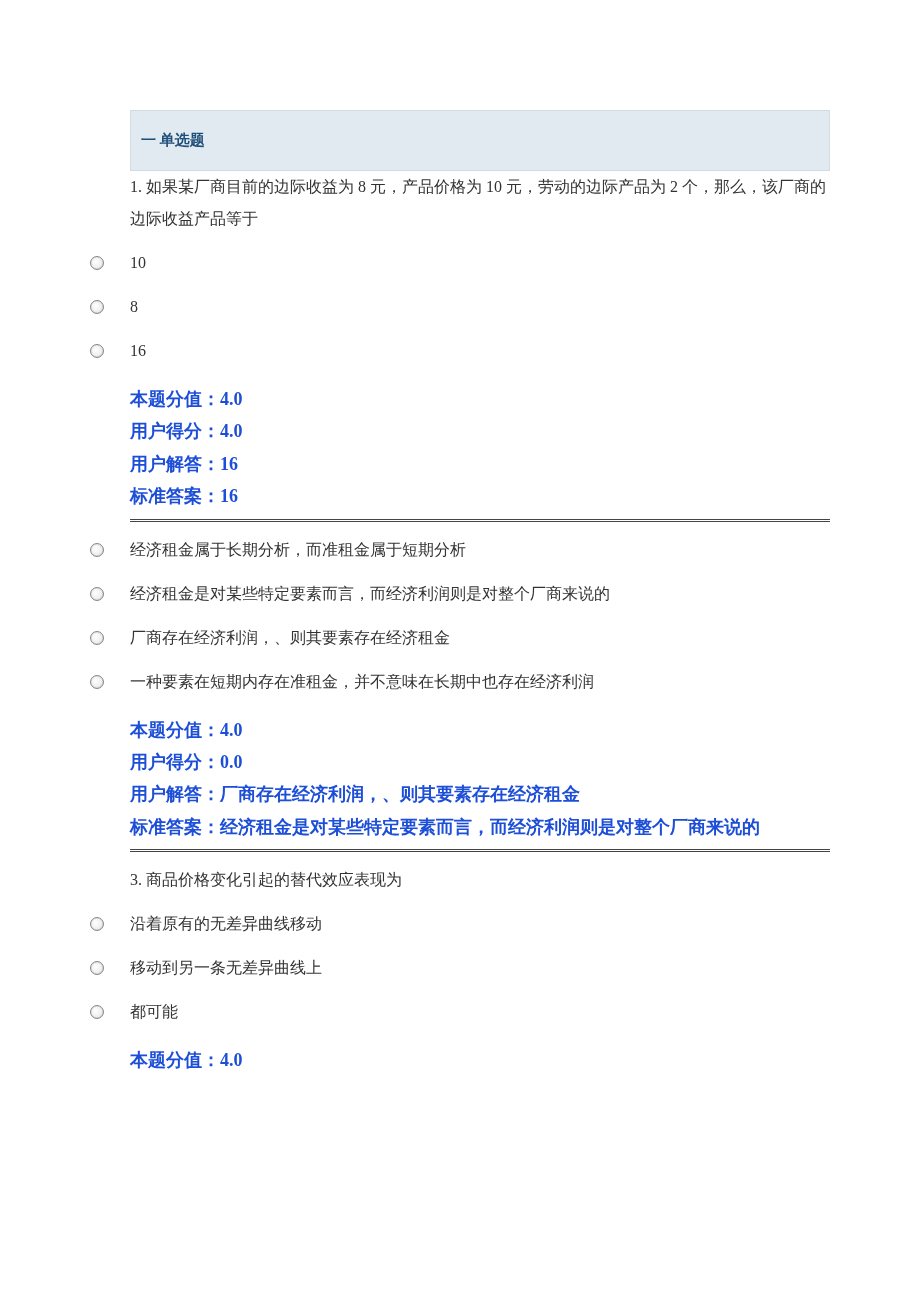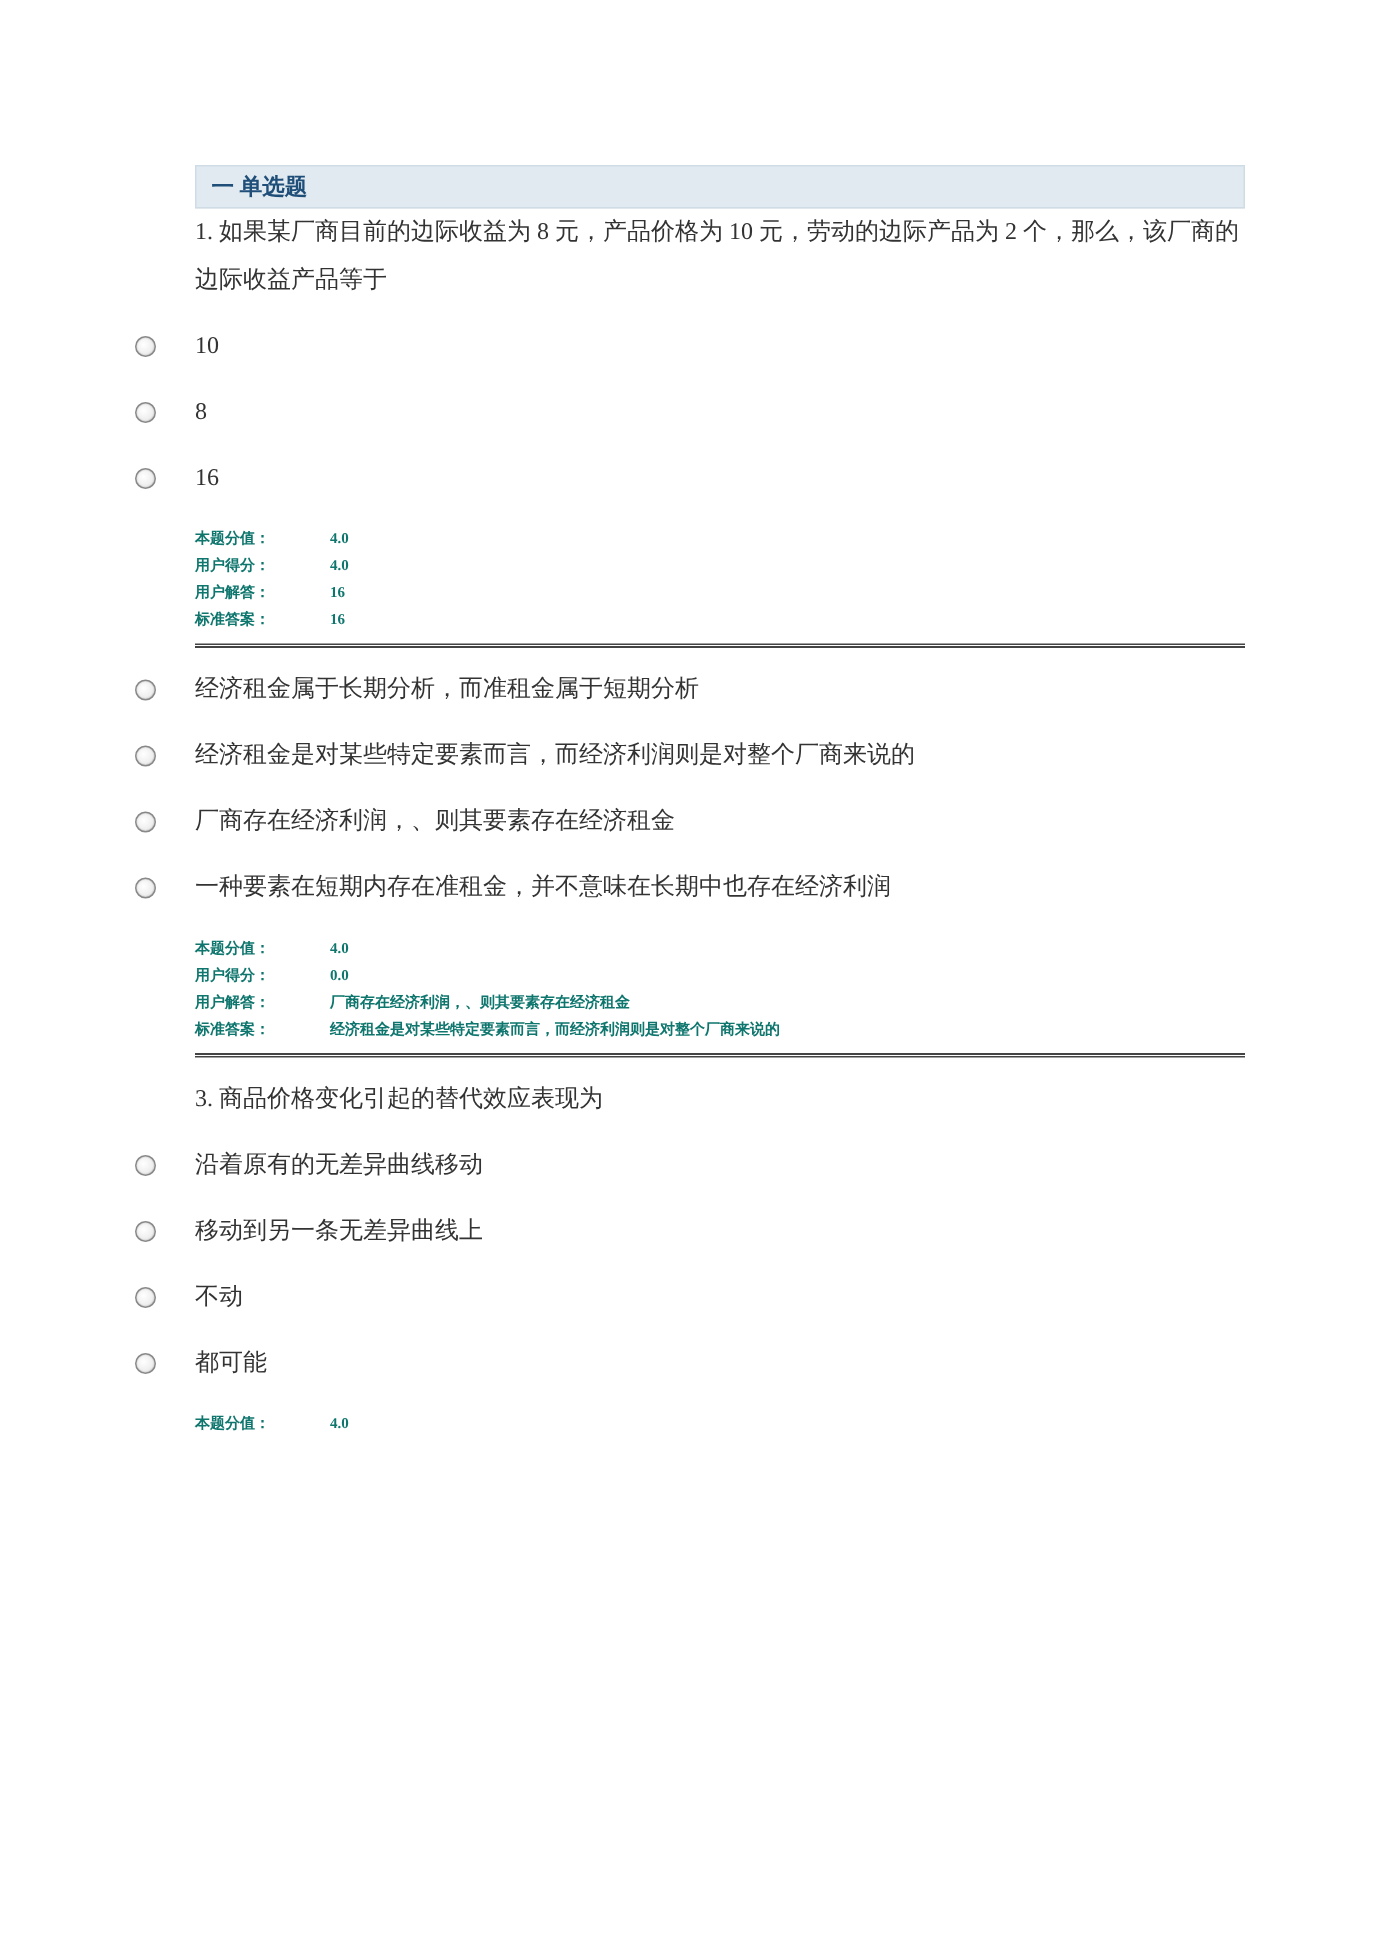--- a/index.html
+++ b/index.html
@@ -12,21 +12,21 @@
   }
   .page {
     width: 920px;
     box-sizing: border-box;
     padding: 110px 90px 40px 90px;
   }
   .section-header {
     background: #e1eaf0;
     color: #1f4e79;
     font-weight: bold;
-    padding: 4px 10px;
+    padding: 20px 10px;
     margin-left: 40px;
     font-size: 15px;
     border: 1px solid #d0dce5;
   }
   .question-block {
     margin-left: 40px;
     line-height: 2;
   }
   .option-row {
     display: flex;
@@ -49,23 +49,23 @@
     background: radial-gradient(circle at 40% 40%, #fff 0%, #eee 60%, #ccc 100%);
     box-shadow: inset 0 0 1px rgba(0,0,0,0.3);
   }
   .option-text {
     flex: 1;
     line-height: 2;
   }
   .result-block {
     margin-left: 40px;
     margin-top: 16px;
-    color: #0f766e;
+    color: #1d4ed8;
     font-weight: bold;
-    font-size: 10px;
+    font-size: 18px;
     line-height: 1.8;
   }
   .result-row {
     display: flex;
   }
   .result-label {
     width: 90px;
     flex: 0 0 90px;
   }
   .result-value {
@@ -188,26 +188,20 @@
   <div class="option-row">
     <div class="radio-cell">
         <span class="radio-dot"></span>
       </div>
     <div class="option-text">移动到另一条无差异曲线上</div>
   </div>
   <div class="option-row">
     <div class="radio-cell">
         <span class="radio-dot"></span>
       </div>
-    <div class="option-text">不动</div>
-  </div>
-  <div class="option-row">
-    <div class="radio-cell">
-        <span class="radio-dot"></span>
-      </div>
     <div class="option-text">都可能</div>
   </div>
 
   <div class="result-block">
     <div class="result-row">
       <div class="result-label">本题分值：</div>
       <div class="result-value">4.0</div>
     </div>
   </div>
 

